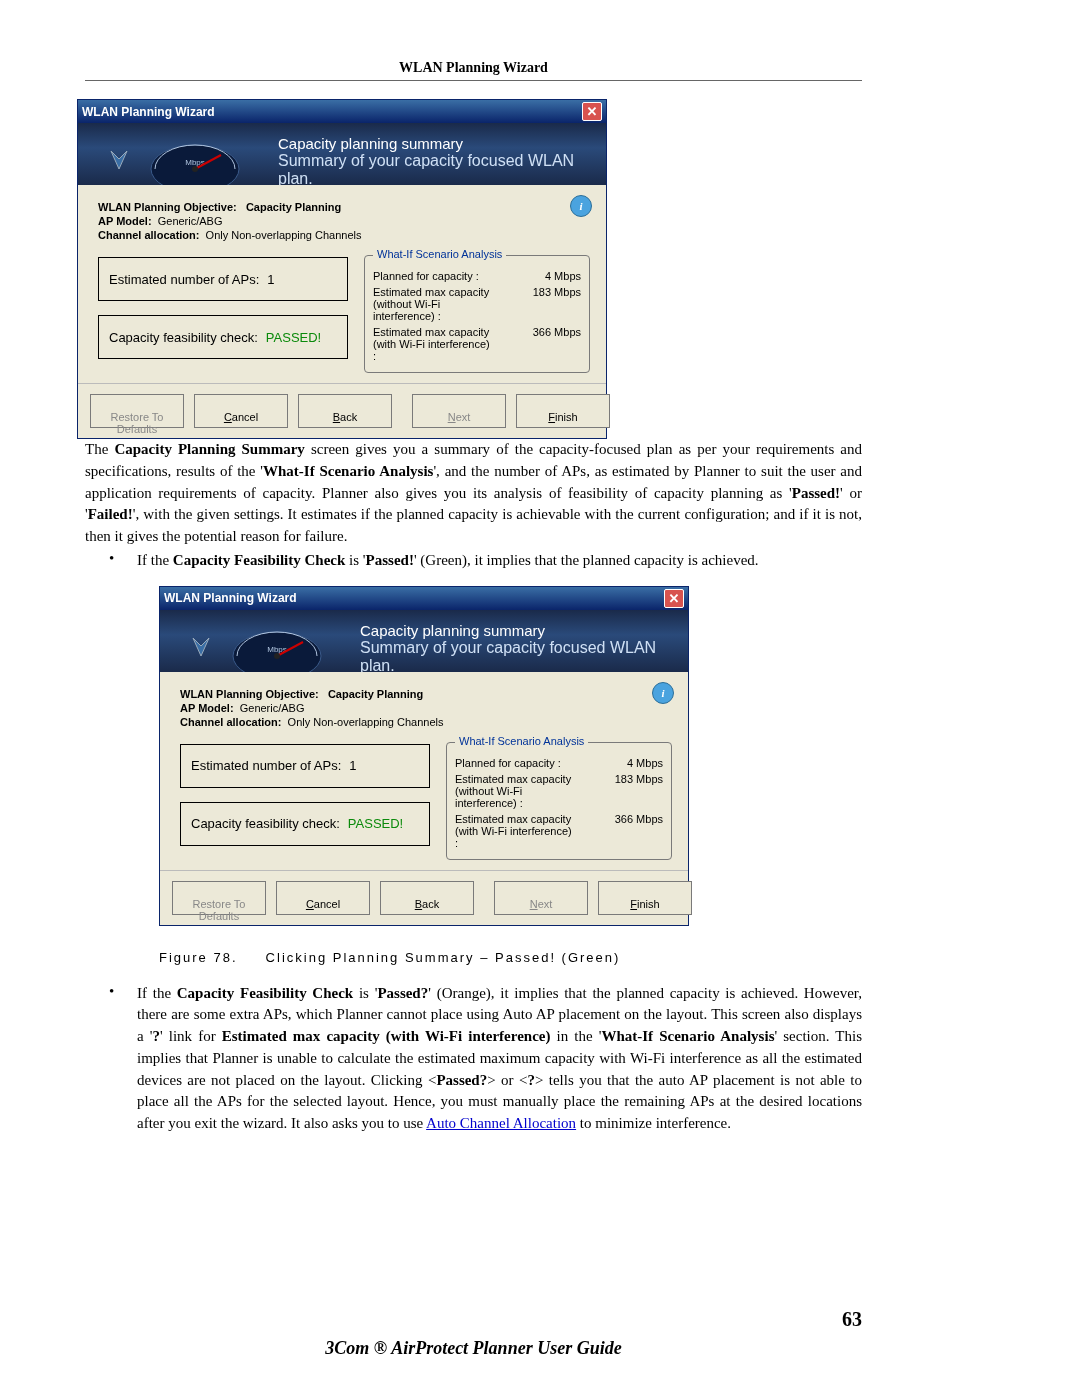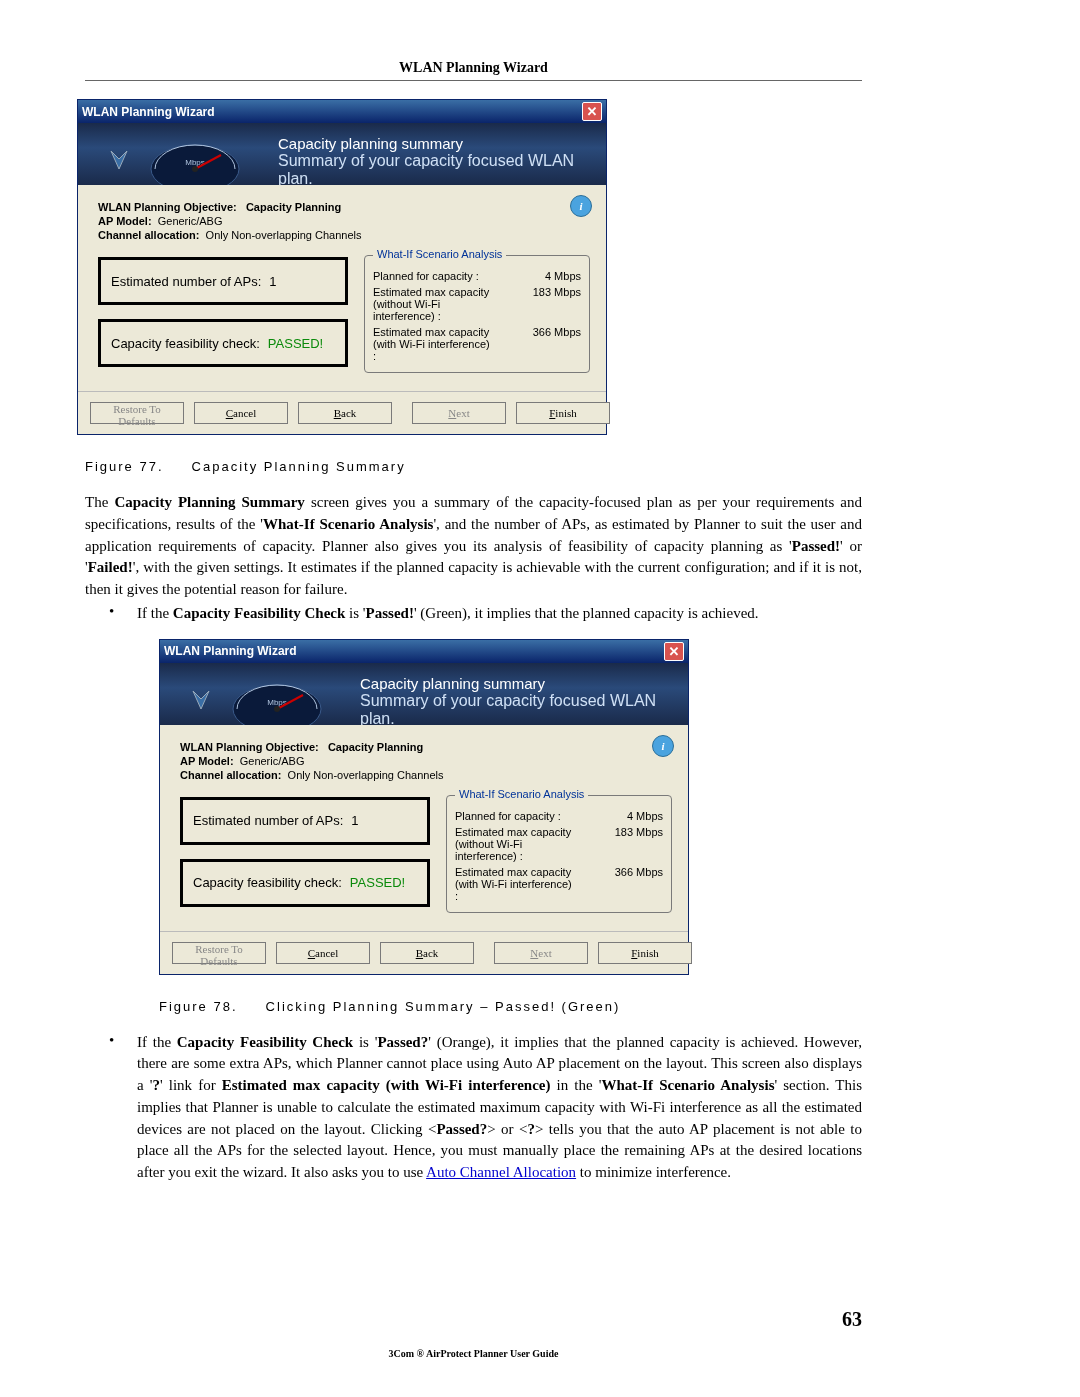--- a/index.html
+++ b/index.html
@@ -93,21 +93,21 @@
   }
   .specs { margin-bottom: 8px; }
   .specs .row { margin: 2px 0; }
   .specs .lbl { font-weight: bold; }
 
   .cols { display:flex; gap: 16px; }
   .col-left { width: 250px; }
   .col-right { flex:1; }
 
   .box {
-    border: 3px solid #000000;
+    border: 1px solid #000000;
     padding: 8px 10px;
     margin: 8px 0 14px 0;
     font-size: 13px;
     background: #ece9d8;
     min-height: 26px;
     display:flex; align-items:center;
   }
   .box .bx-label { }
   .box .bx-val { margin-left: 8px; }
   .passed { color: #0b8a0b; }
@@ -135,23 +135,23 @@
     border-top: 1px solid #bbb;
     padding: 10px 12px;
     display:flex; justify-content: flex-start; gap: 10px;
     background: #ece9d8;
   }
   .button-bar .spacer-mid { width: 46px; }
   .btn {
     min-width: 94px; height: 22px;
     border: 1px solid #7a7a7a;
     background: #ece9d8;
-    font-family: Liberation Serif, serif;
+    font-family: Liberation Sans, sans-serif;
     font-size: 11px;
-    padding: 0 10px;
+    padding: 16px 10px;
     color: #000;
     text-align: center;
   }
   .btn.disabled { color: #888; }
   .btn .ul { text-decoration: underline; }
 
   
   .fig-caption {
     font-family: Verdana, Arial, sans-serif;
     font-size: 13px;
@@ -170,22 +170,22 @@
   .bullet-content { flex:1; font-size:15px; line-height:1.45; text-align:justify; }
   a.doclink { color: #0000cc; text-decoration: underline; }
 
   .page-num {
     position: absolute; right: 85px; bottom: 66px;
     font-weight: bold; font-size: 20px;
   }
   .footer {
     position: absolute; left: 0; right: 0; bottom: 38px;
     text-align: center;
-    font-weight: bold;
-    font-size: 10px;
+    font-style: italic; font-weight: bold;
+    font-size: 18px;
   }
 </style>
 </head>
 <body>
 
 <div class="page">
   <div class="running-head">WLAN Planning Wizard</div>
   <hr class="hr">
 
   <div class="dialog">
@@ -250,23 +250,20 @@
     <div class="button-bar">
       <button class="btn disabled"><span>Restore To Defaults</span></button>
       <button class="btn"><span class="ul">C</span><span>ancel</span></button>
       <button class="btn"><span class="ul">B</span><span>ack</span></button>
       <div class="spacer-mid"></div>
       <button class="btn disabled"><span class="ul">N</span><span>ext</span></button>
       <button class="btn"><span class="ul">F</span><span>inish</span></button>
     </div>
   </div>
 
-  <div class="fig-caption">
-    <span>Figure 77.</span>&nbsp;&nbsp;&nbsp;&nbsp;&nbsp;<span>Capacity Planning Summary</span>
-  </div>
 
   <div class="body-text">
     <p>
       <span>The </span><b>Capacity Planning Summary</b><span> screen gives you a summary of the capacity-focused plan as per your requirements and specifications, results of the '</span><b>What-If Scenario Analysis</b><span>', and the number of APs, as estimated by Planner to suit the user and application requirements of capacity. Planner also gives you its analysis of feasibility of capacity planning as '</span><b>Passed!</b><span>' or '</span><b>Failed!</b><span>', with the given settings. It estimates if the planned capacity is achievable with the current configuration; and if it is not, then it gives the potential reason for failure.</span>
     </p>
   </div>
 
   <div class="bullet-block">
     <div class="bullet-row">
       <div class="bullet-dot">•</div>

